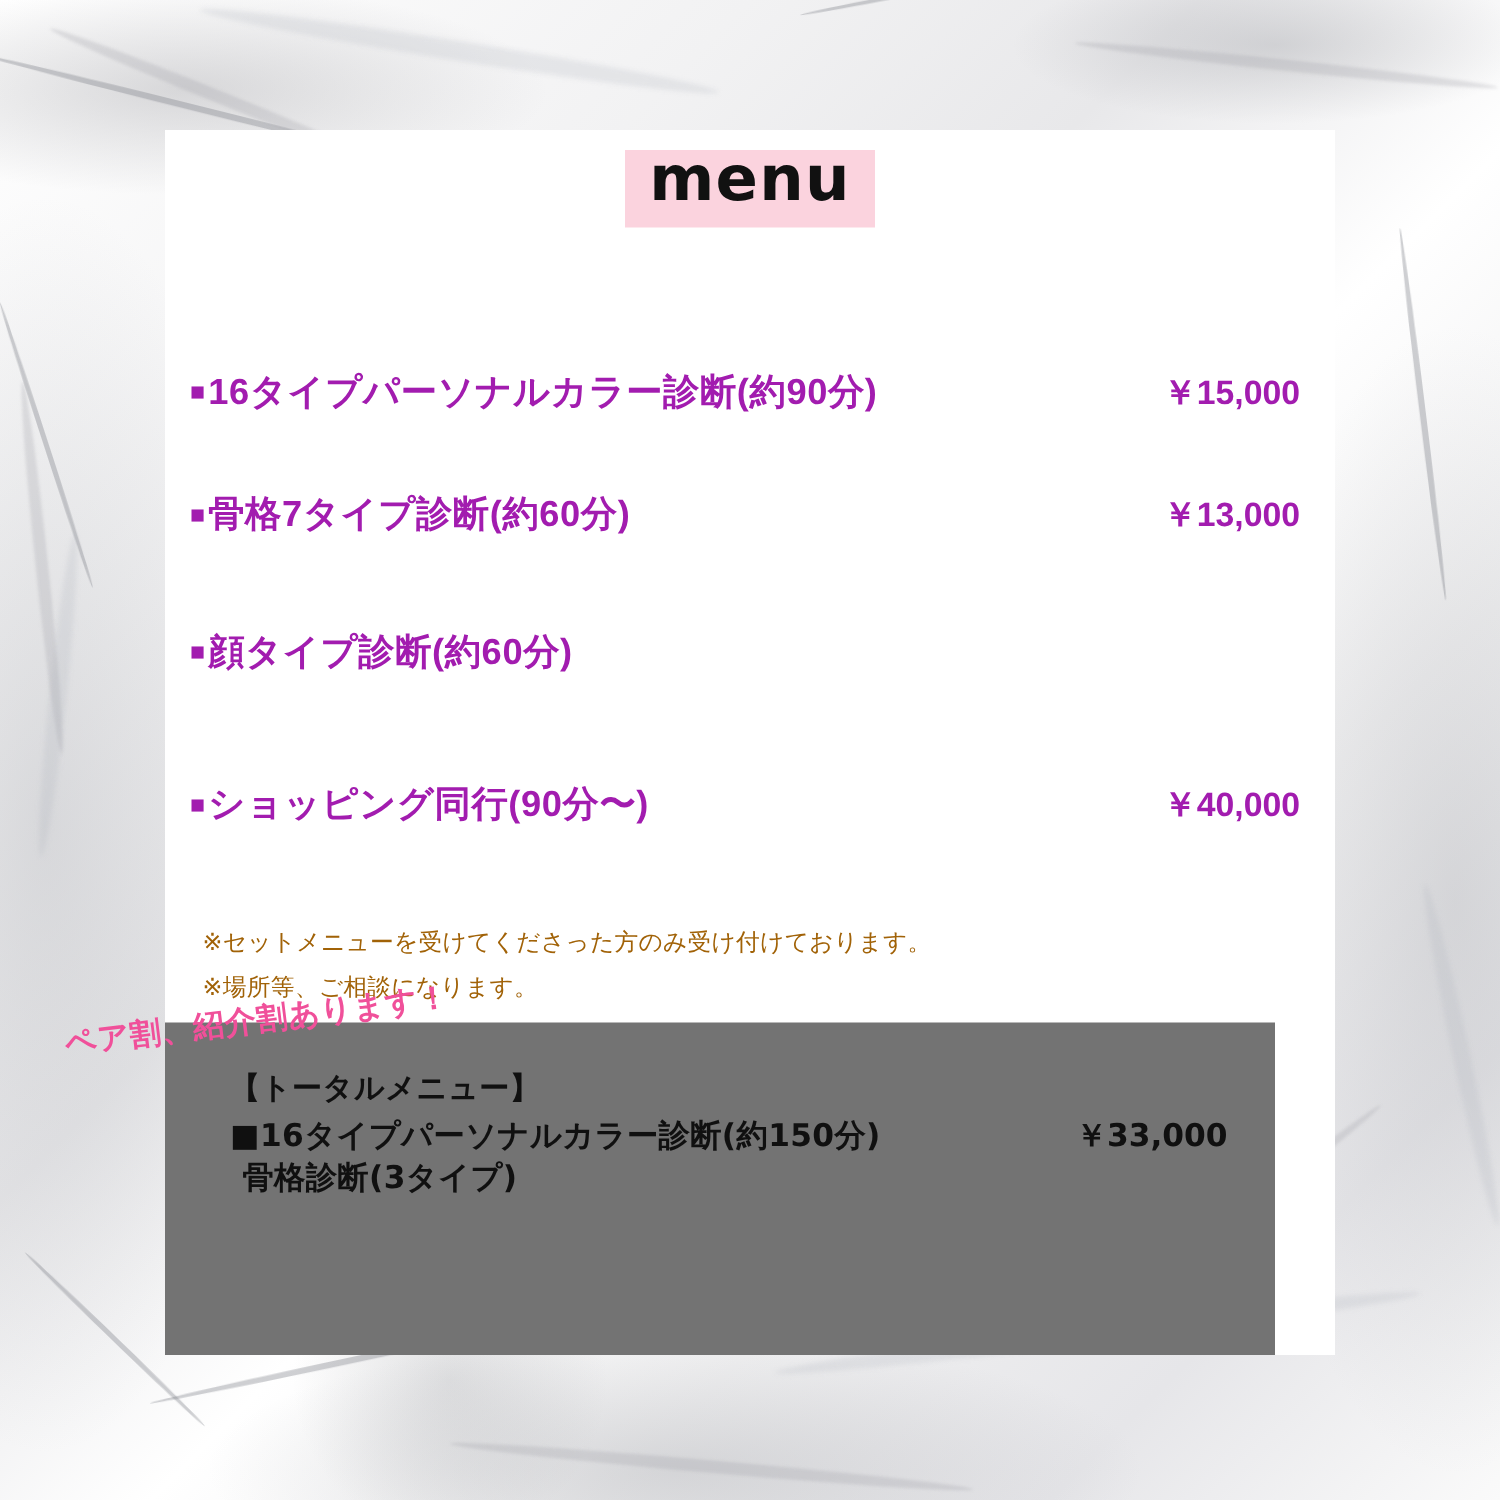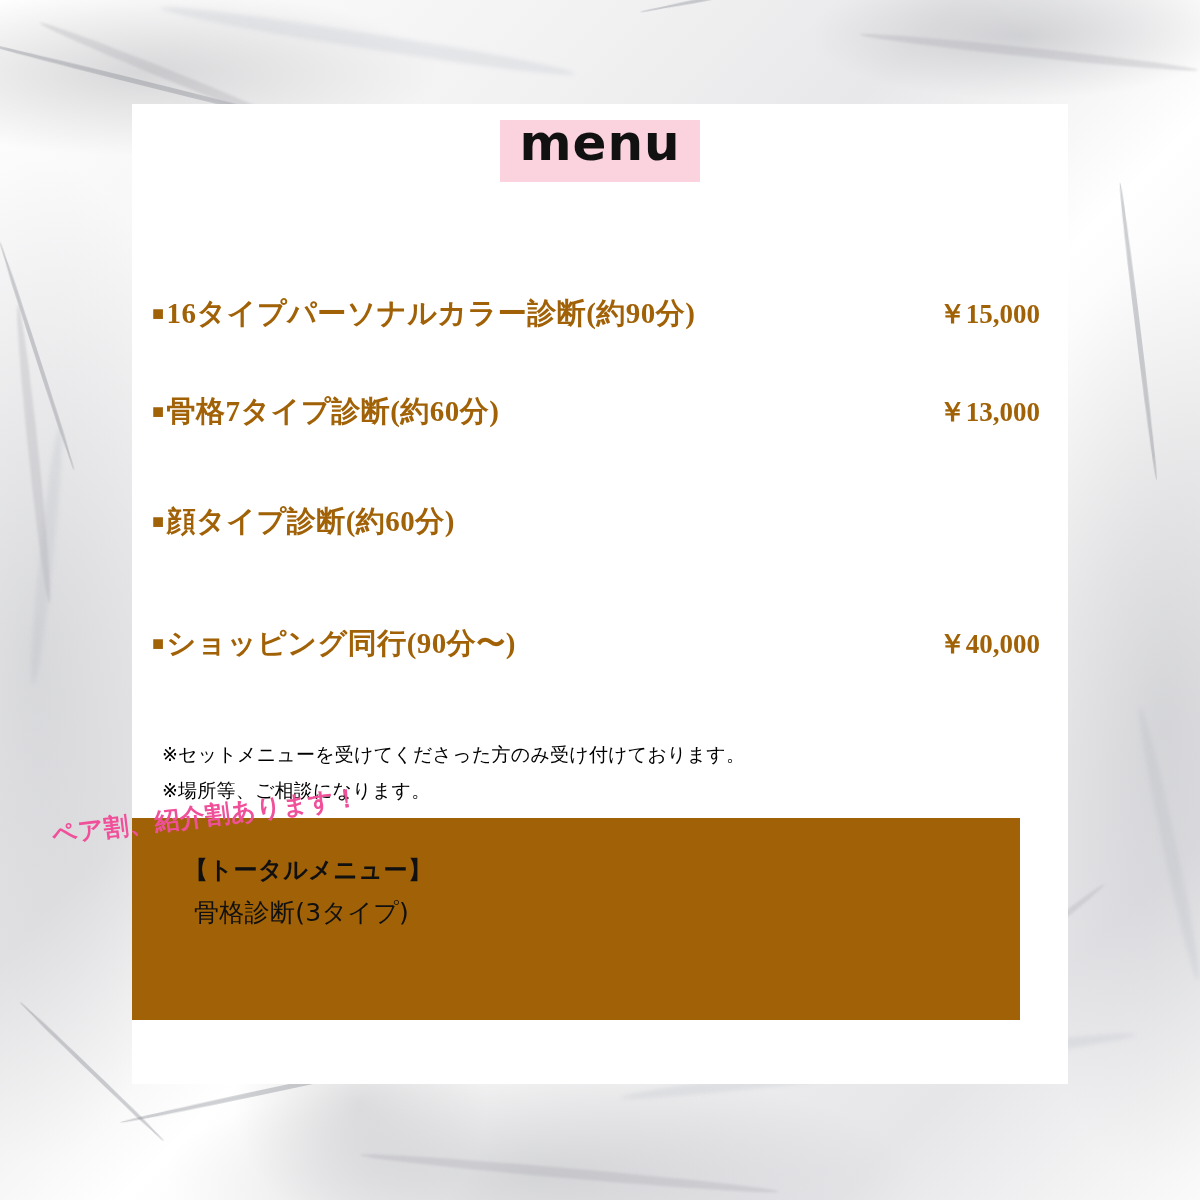--- a/index.html
+++ b/index.html
@@ -81,22 +81,22 @@
   .menu-list {
     position: absolute;
     left: 20px;
     top: 190px;
     width: 896px;
   }
   .menu-row {
     display: flex;
     align-items: baseline;
     justify-content: space-between;
-    font-family: Liberation Serif, serif;
-    color: #a16207;
+    font-family: Liberation Sans, sans-serif;
+    color: #a21caf;
     gap: 10px;
   }
   .menu-name {
     font-size: 29px;
     font-weight: bold;
     letter-spacing: 0.5px;
     white-space: nowrap;
   }
   .menu-name .bullet {
     font-size: 20px;
@@ -112,33 +112,33 @@
   .gap-lg { height: 58px; }
   .gap-sm { height: 12px; }
 
   
   .notes {
     position: absolute;
     left: 30px;
     top: 632px;
     font-family: "DejaVu Sans", sans-serif;
     font-size: 19px;
-    color: #000000;
+    color: #a16207;
     line-height: 1.9;
     letter-spacing: 0.2px;
   }
 
   
   .pink-block {
     position: absolute;
     left: 0px;
     top: 714px;
     width: 888px;
-    height: 202px;
-    background: #a16207;
+    height: 266px;
+    background: #737373;
   }
   .pair-badge {
     position: absolute;
     left: -78px;
     top: 714px;
     font-family: "DejaVu Sans", sans-serif;
     font-size: 25px;
     font-weight: bold;
     color: #f0509a;
     transform: rotate(-7deg);
@@ -172,22 +172,21 @@
     letter-spacing: 0.3px;
   }
   .total-price {
     font-size: 25px;
     font-weight: bold;
     white-space: nowrap;
     padding-right: 12px;
   }
   .total-sub {
     font-size: 25px;
-    font-weight: normal;
-    margin-top: 10px;
+    font-weight: bold;
     margin-left: 10px;
     letter-spacing: 0.3px;
   }
   .total-note {
     position: absolute;
     left: 680px;
     top: 182px;
     font-family: "DejaVu Sans", sans-serif;
     font-size: 19px;
     color: #141414;
@@ -263,20 +262,24 @@
     </div>
 
     <div class="notes">
       <div>※セットメニューを受けてくださった方のみ受け付けております。</div>
       <div>※場所等、ご相談になります。</div>
     </div>
 
     <div class="pink-block">
       <div class="total-inner">
         <div class="total-heading">【トータルメニュー】</div>
+        <div class="total-row">
+          <span class="total-item">■16タイプパーソナルカラー診断(約150分)</span>
+          <span class="total-price">￥33,000</span>
+        </div>
         <div class="total-sub">骨格診断(3タイプ)</div>
       </div>
     </div>
 
     <div class="pair-badge">ペア割、紹介割あります！</div>
 
   </div>
 </div>
 
 </body></html>

